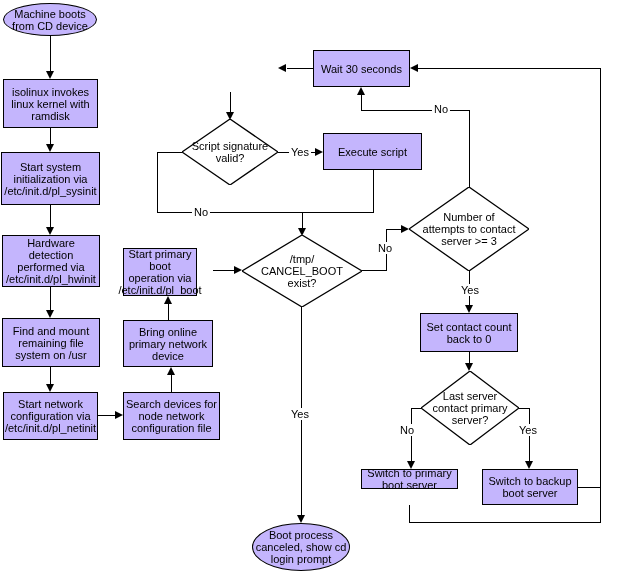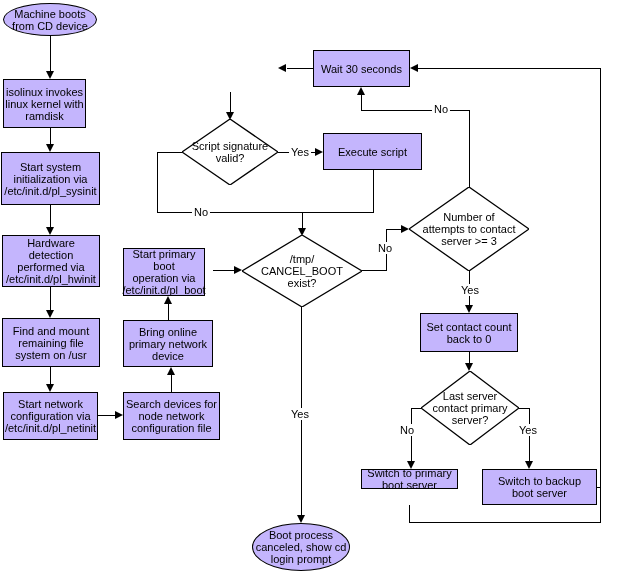--- a/index.html
+++ b/index.html
@@ -98,21 +98,21 @@
   <span class="lbl" style="left:470px;top:290px">Yes</span>
   <span class="lbl" style="left:441px;top:109px">No</span>
   <span class="lbl" style="left:407px;top:430px">No</span>
   <span class="lbl" style="left:528px;top:430px">Yes</span>
 
   <div class="node term" style="left:3px;top:3px;width:94px;height:33px">
     <span class="nl">Machine boots
 from CD device</span>
   </div>
 
-  <div class="node rect" style="left:3px;top:79px;width:83px;height:49px">
+  <div class="node rect" style="left:3px;top:79px;width:95px;height:49px">
     <span class="nl">isolinux invokes
 linux kernel with
 ramdisk</span>
   </div>
 
   <div class="node rect" style="left:1px;top:152px;width:99px;height:53px">
     <span class="nl">Start system
 initialization via
 /etc/init.d/pl_sysinit</span>
   </div>
@@ -141,21 +141,21 @@
 node network
 configuration file</span>
   </div>
 
   <div class="node rect" style="left:123px;top:320px;width:90px;height:47px">
     <span class="nl">Bring online
 primary network
 device</span>
   </div>
 
-  <div class="node rect" style="left:123px;top:248px;width:82px;height:48px">
+  <div class="node rect" style="left:123px;top:248px;width:74px;height:48px">
     <span class="nl">Start primary boot
 operation via
 /etc/init.d/pl_boot</span>
   </div>
 
 
   <div class="node rect" style="left:313px;top:50px;width:97px;height:37px">
     <span class="nl">Wait 30 seconds</span>
   </div>
 
@@ -201,21 +201,21 @@
     <span class="nl">Last server
 contact primary
 server?</span>
   </div>
 
   <div class="node rect" style="left:361px;top:469px;width:97px;height:20px">
     <span class="nl">Switch to primary
 boot server</span>
   </div>
 
-  <div class="node rect" style="left:482px;top:469px;width:115px;height:36px">
+  <div class="node rect" style="left:482px;top:469px;width:96px;height:36px">
     <span class="nl">Switch to backup
 boot server</span>
   </div>
 
   <div class="node term" style="left:252px;top:523px;width:98px;height:48px">
     <span class="nl">Boot process
 canceled, show cd
 login prompt</span>
   </div>
 

